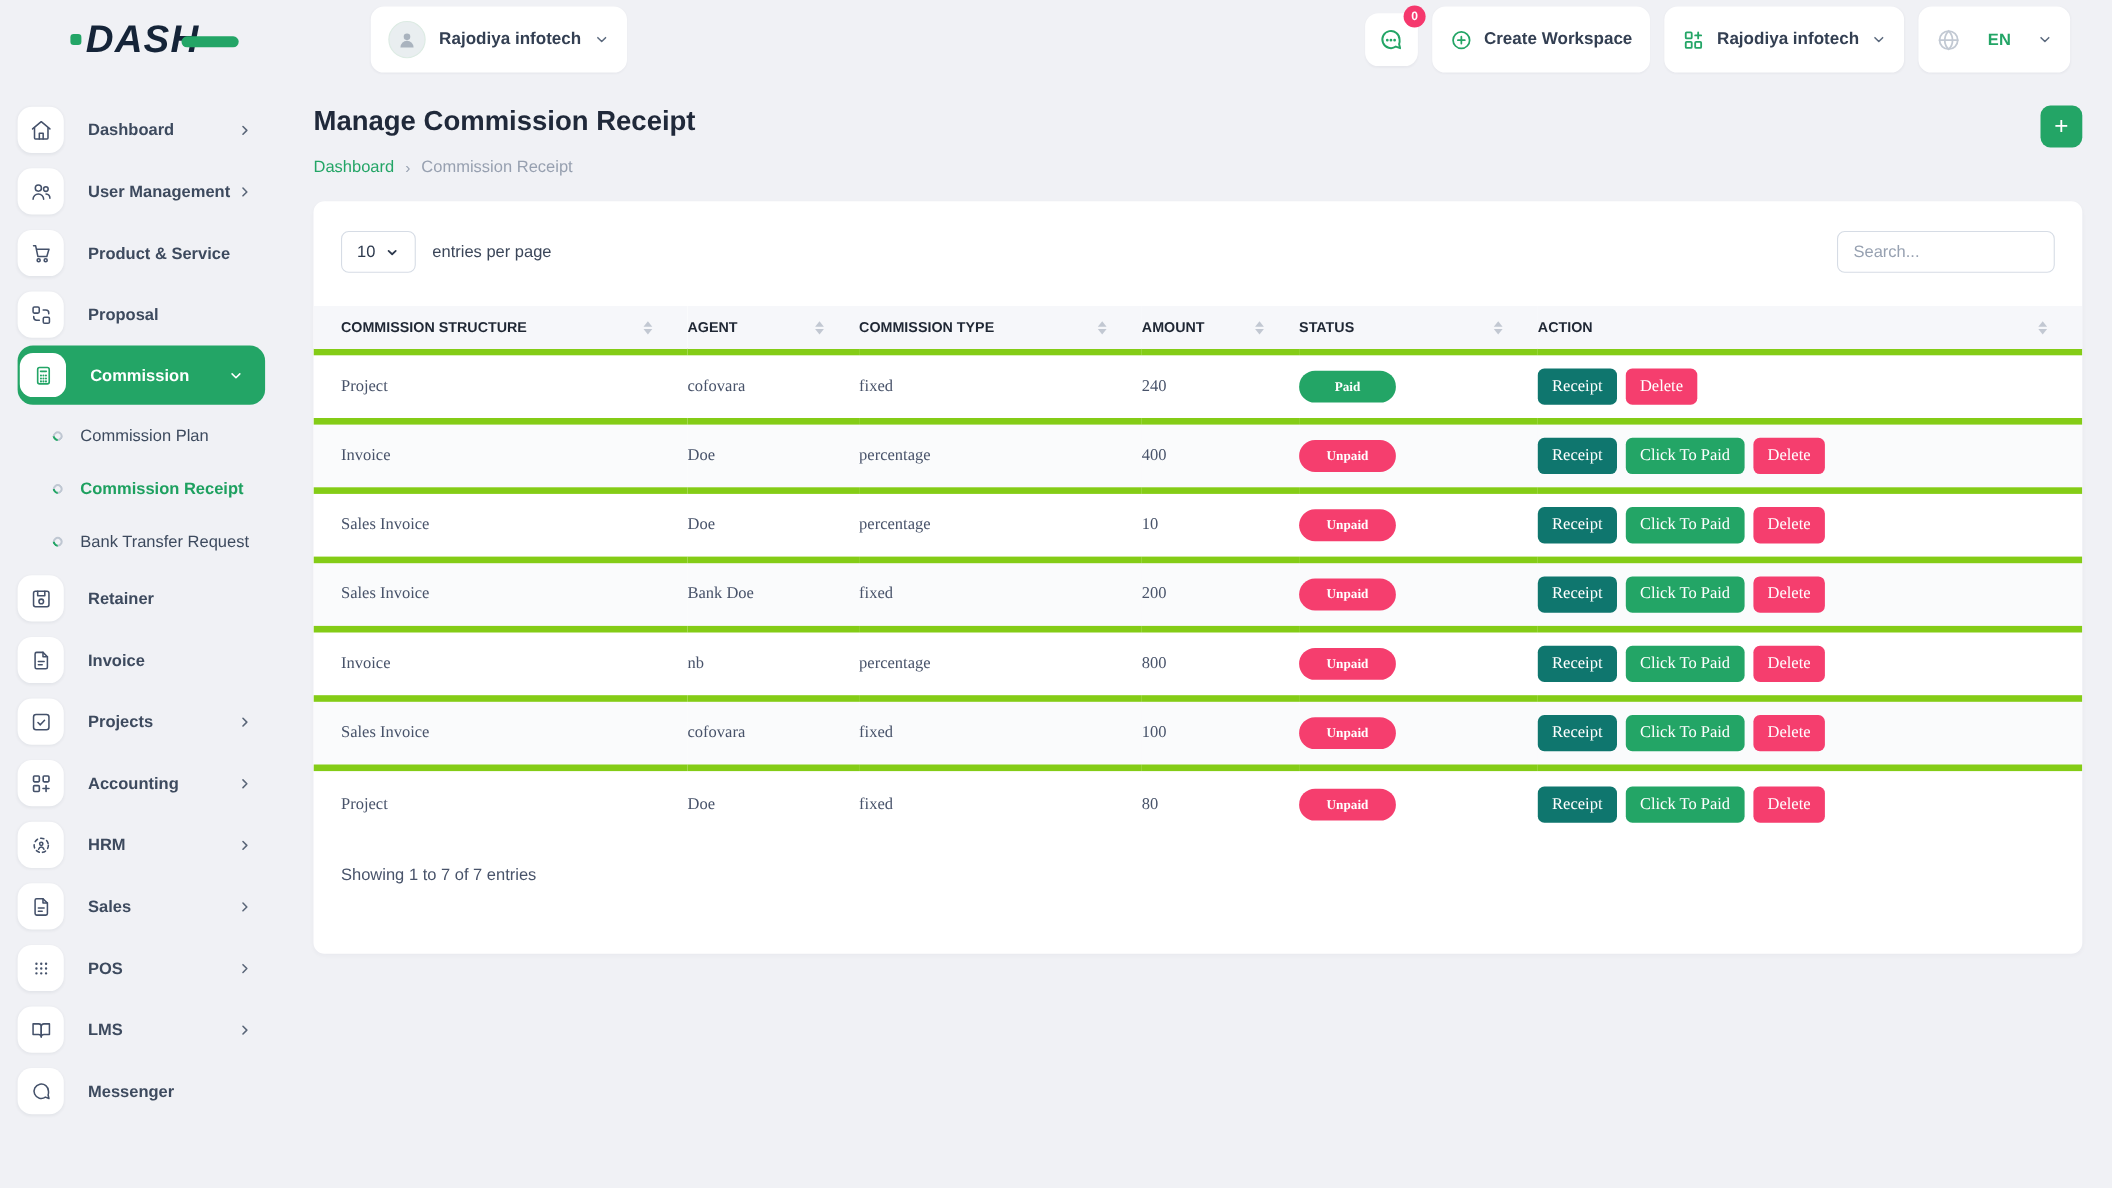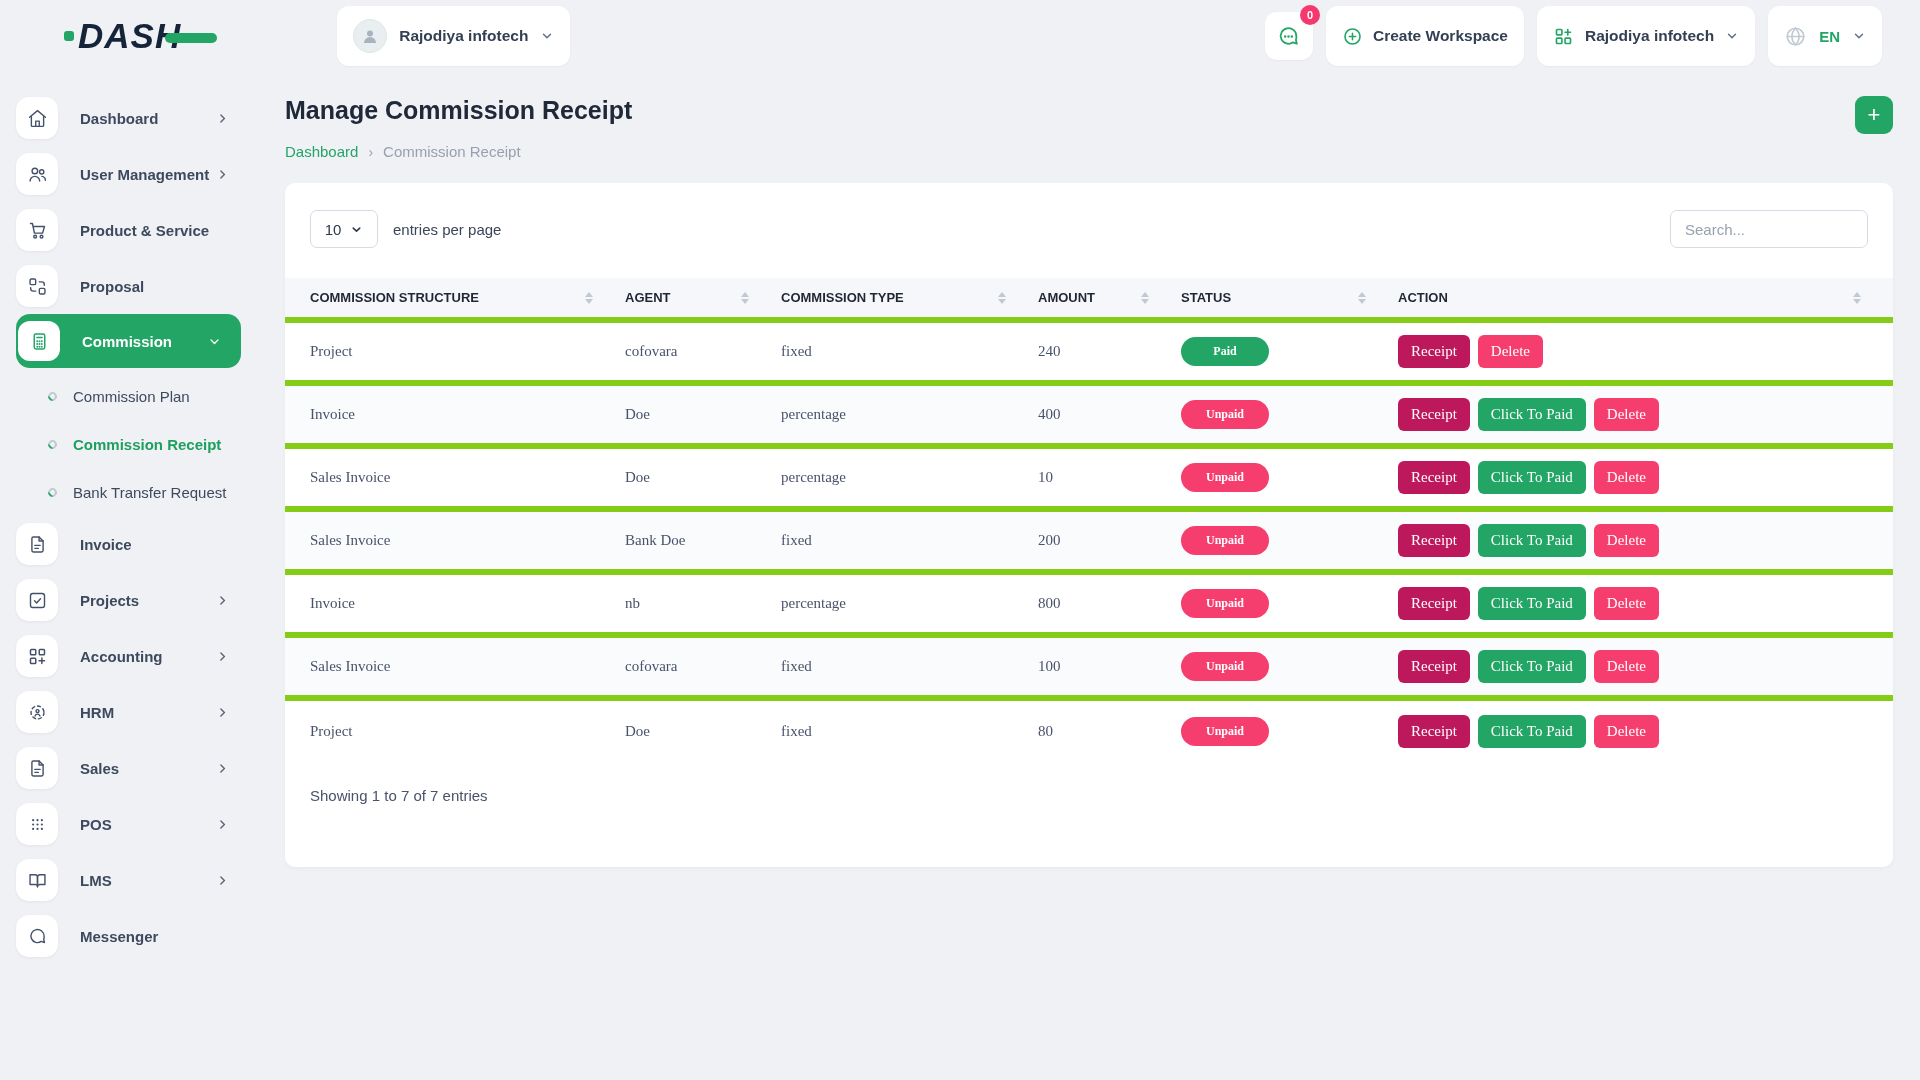--- a/index.html
+++ b/index.html
@@ -80,21 +80,21 @@
   tbody td { height:63px; font-size:15px; color:#48536a; border-top:6px solid #84cc16; padding-right:10px;font-family:Liberation Serif, serif; }
   tbody td:first-child { padding-left:25px; }
   tbody tr:nth-child(even) { background:#fafbfc; }
   .badge { display:inline-block; width:88px; text-align:center; padding:7px 0; border-radius:16px;
     color:#fff; font-size:12px; font-weight:600; }
   .badge.paid { background:#23a566; }
   .badge.unpaid { background:#f53e6e; }
   .actions { display:flex; gap:8px; align-items:center; }
   .btn { border:none; border-radius:6px; color:#fff; font-size:15px; font-family:inherit;
     padding:8px 13px; cursor:pointer; }
-  .btn.receipt { background:#be185d; }
+  .btn.receipt { background:#0f766e; }
   .btn.topaid { background:#23a566; }
   .btn.delete { background:#f53e6e; }
   .table-summary { padding:26px 25px; font-size:15px; color:#48536a; }
 
   svg { display:block; }
 </style>
 </head>
 <body>
 
 <header class="topbar">
@@ -144,21 +144,21 @@
         <path d="M16.9 4v6.2M13.8 7.1H20"></path>
       </svg>
       <span class="chip-label">Rajodiya infotech</span>
       <span class="chev">
         <svg width="14" height="14" viewBox="0 0 24 24" fill="none" stroke="#5c6a7e" stroke-width="2.4" stroke-linecap="round" stroke-linejoin="round">
             <path d="M6 9l6 6 6-6"></path>
           </svg>
       </span>
     </div>
 
-    <div class="chip" style="gap:12px;">
+    <div class="chip" style="gap:24px;">
       <svg width="23" height="23" viewBox="0 0 24 24" fill="none" stroke="#c2c9d3" stroke-width="1.7" stroke-linecap="round">
         <circle cx="12" cy="12" r="8.6"></circle>
         <path d="M3.4 12h17.2M12 3.4c2.4 2.3 3.7 5.3 3.7 8.6s-1.3 6.3-3.7 8.6c-2.4-2.3-3.7-5.3-3.7-8.6S9.6 5.7 12 3.4z"></path>
       </svg>
       <span class="lang-label">EN</span>
       <span class="chev">
         <svg width="14" height="14" viewBox="0 0 24 24" fill="none" stroke="#5c6a7e" stroke-width="2.4" stroke-linecap="round" stroke-linejoin="round">
             <path d="M6 9l6 6 6-6"></path>
           </svg>
       </span>
@@ -245,20 +245,30 @@
   </div>
   <div class="sub-item active">
     <span class="bullet"></span>
     <span class="sub-label">Commission Receipt</span>
   </div>
   <div class="sub-item">
     <span class="bullet"></span>
     <span class="sub-label">Bank Transfer Request</span>
   </div>
 
+  <div class="side-item">
+    <span class="icon-box">
+      <svg width="21" height="21" viewBox="0 0 24 24" fill="none" stroke="currentColor" stroke-width="1.6" stroke-linecap="round" stroke-linejoin="round">
+          <rect x="4" y="4" width="16" height="16" rx="2"></rect>
+          <path d="M8.3 4v4.6h7.4V4"></path>
+          <circle cx="12" cy="14.6" r="2.4"></circle>
+        </svg>
+    </span>
+    <span class="side-label">Retainer</span>
+  </div>
 
   <div class="side-item">
     <span class="icon-box">
       <svg width="21" height="21" viewBox="0 0 24 24" fill="none" stroke="currentColor" stroke-width="1.6" stroke-linecap="round" stroke-linejoin="round">
           <path d="M13.8 3.5H7.2a1.6 1.6 0 0 0-1.6 1.6v13.8a1.6 1.6 0 0 0 1.6 1.6h9.6a1.6 1.6 0 0 0 1.6-1.6V8z"></path>
           <path d="M13.8 3.5V8h4.6"></path>
           <path d="M9 13h6M9 16.4h4"></path>
         </svg>
     </span>
     <span class="side-label">Invoice</span>

